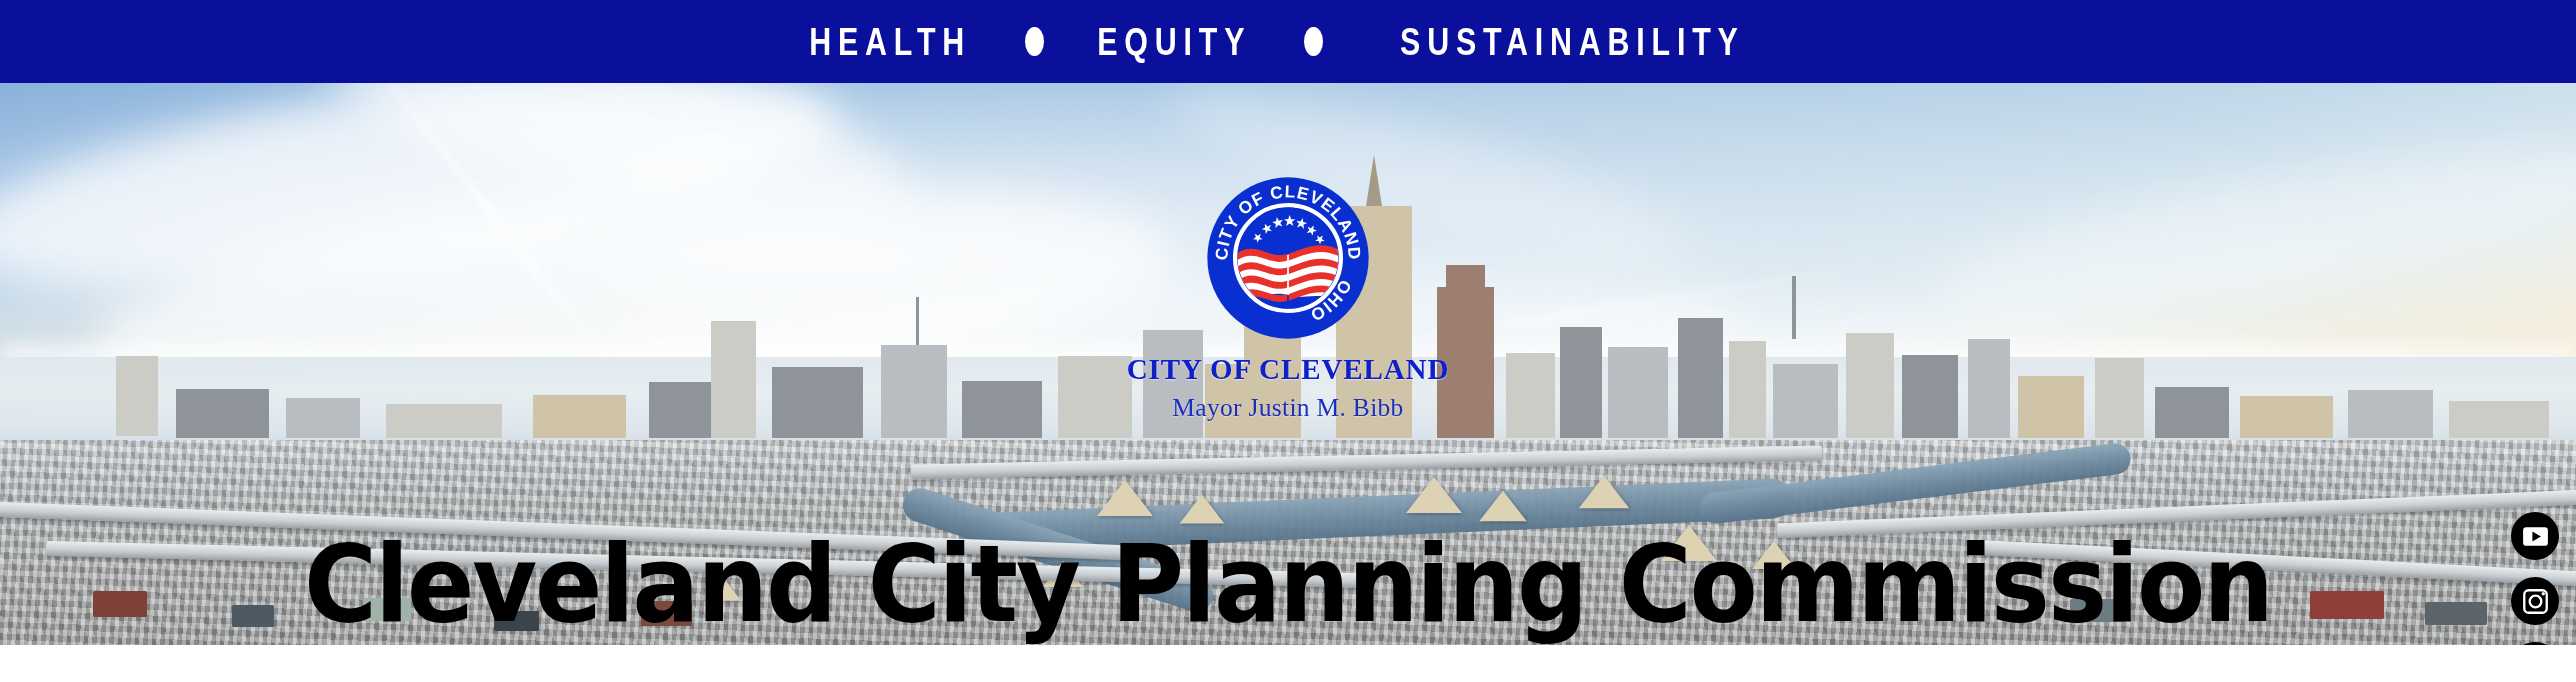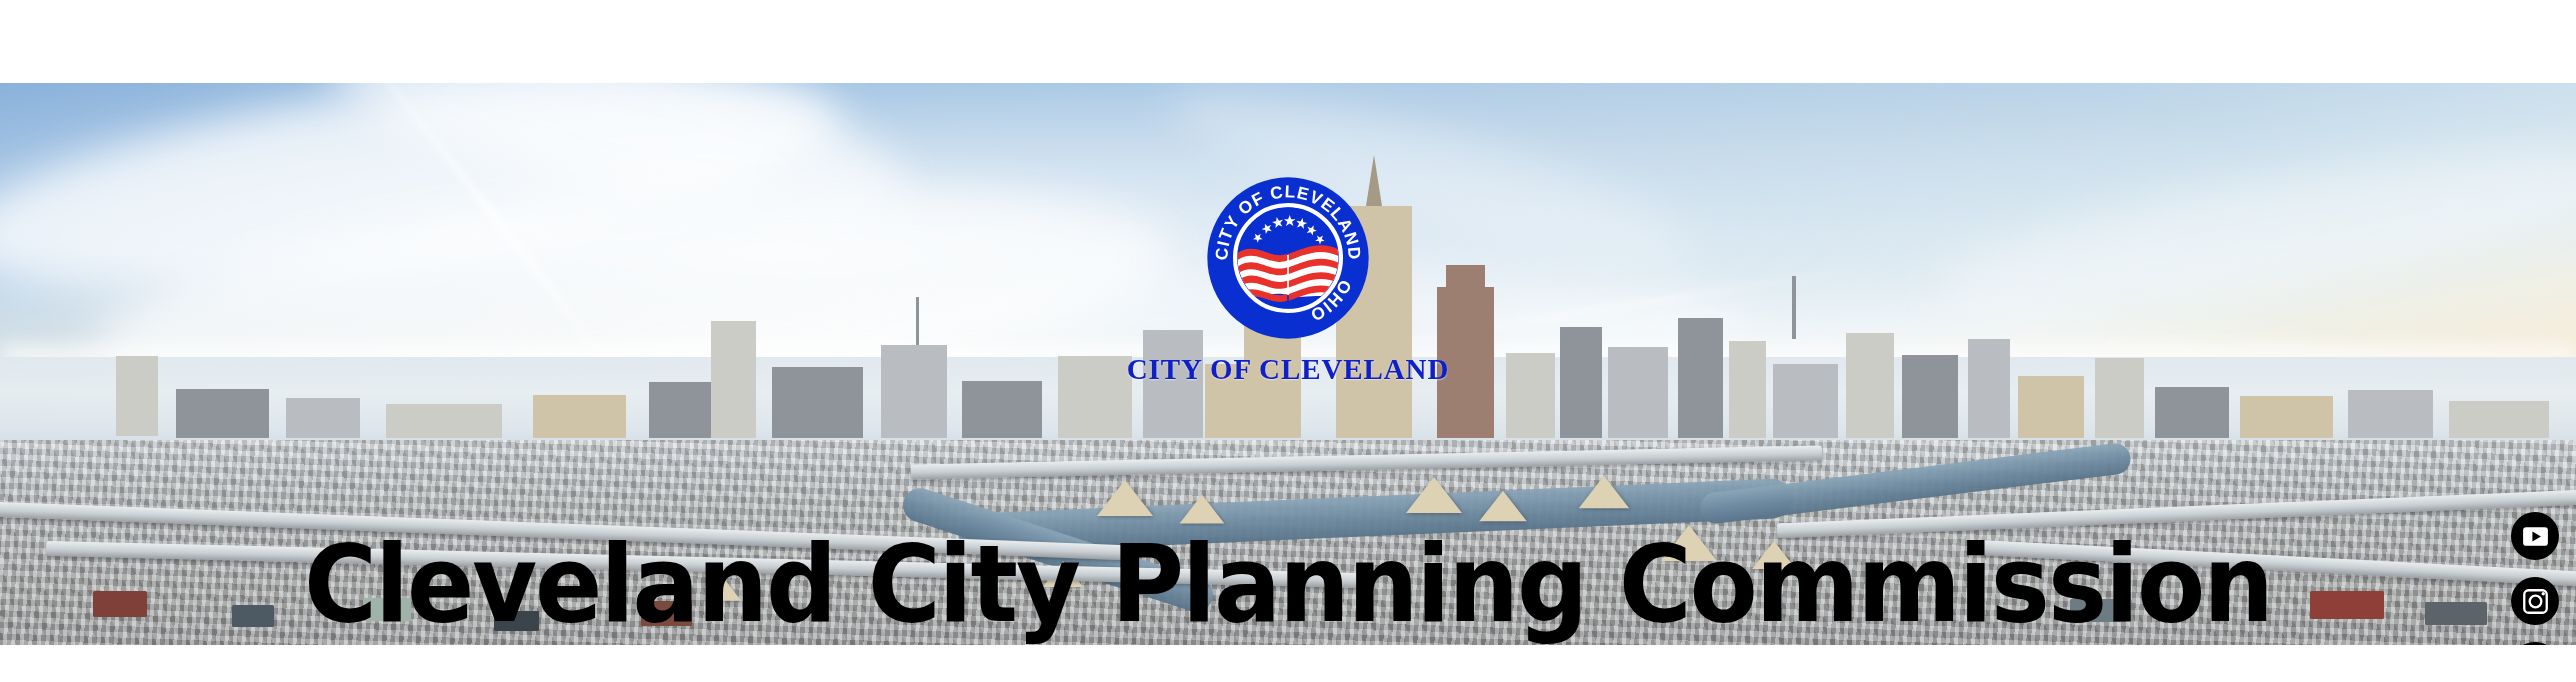--- a/index.html
+++ b/index.html
@@ -186,20 +186,29 @@
   
   .bottomstrip{
     position:absolute; left:0; top:645px; width:2576px; height:37px; background:#ffffff;
   }
 </style>
 </head>
 <body>
 
 <div class="page">
 
+  <div class="topbar">
+    <div class="topbar-inner">
+      <span class="tagword">HEALTH</span>
+      <span class="tagdot"></span>
+      <span class="tagword">EQUITY</span>
+      <span class="tagdot"></span>
+      <span class="tagword">SUSTAINABILITY</span>
+    </div>
+  </div>
 
   <div class="hero">
 
     <div class="sky"></div>
     <div class="cloud c1"></div>
     <div class="cloud c2"></div>
     <div class="cloud c3"></div>
     <div class="cloud c4"></div>
     <div class="cloud c5"></div>
     <div class="cloud c6"></div>
@@ -335,20 +344,21 @@
           <path d="M41,143 C62,127 78,150 99,143 L99,151 C78,158 62,135 41,151 Z" fill="#e8312a"></path>
 
           <path d="M101,95 C122,87 140,79 163,91 L163,99 C140,87 122,95 101,103 Z" fill="#e8312a"></path>
           <path d="M101,111 C122,103 140,95 163,107 L163,115 C140,103 122,111 101,119 Z" fill="#e8312a"></path>
           <path d="M101,127 C122,119 140,111 163,123 L163,131 C140,119 122,127 101,135 Z" fill="#e8312a"></path>
           <path d="M101,143 C122,135 140,127 163,139 L163,147 C140,135 122,143 101,151 Z" fill="#e8312a"></path>
         </g>
       </svg>
 
       <div class="logo-city">CITY OF CLEVELAND</div>
+      <div class="logo-mayor">Mayor Justin M. Bibb</div>
     </div>
 
     <div class="title">Cleveland City Planning Commission</div>
 
     <div class="social">
 
       <div class="sbtn">
         <svg width="31" height="31" viewBox="0 0 40 40">
           <path d="M4 12 a4 4 0 0 1 4-4 h24 a4 4 0 0 1 4 4 v16 a4 4 0 0 1 -4 4 h-24 a4 4 0 0 1 -4 -4 z
                    M16 13.5 v13 l11 -6.5 z" fill="#ffffff" fill-rule="evenodd"></path>

